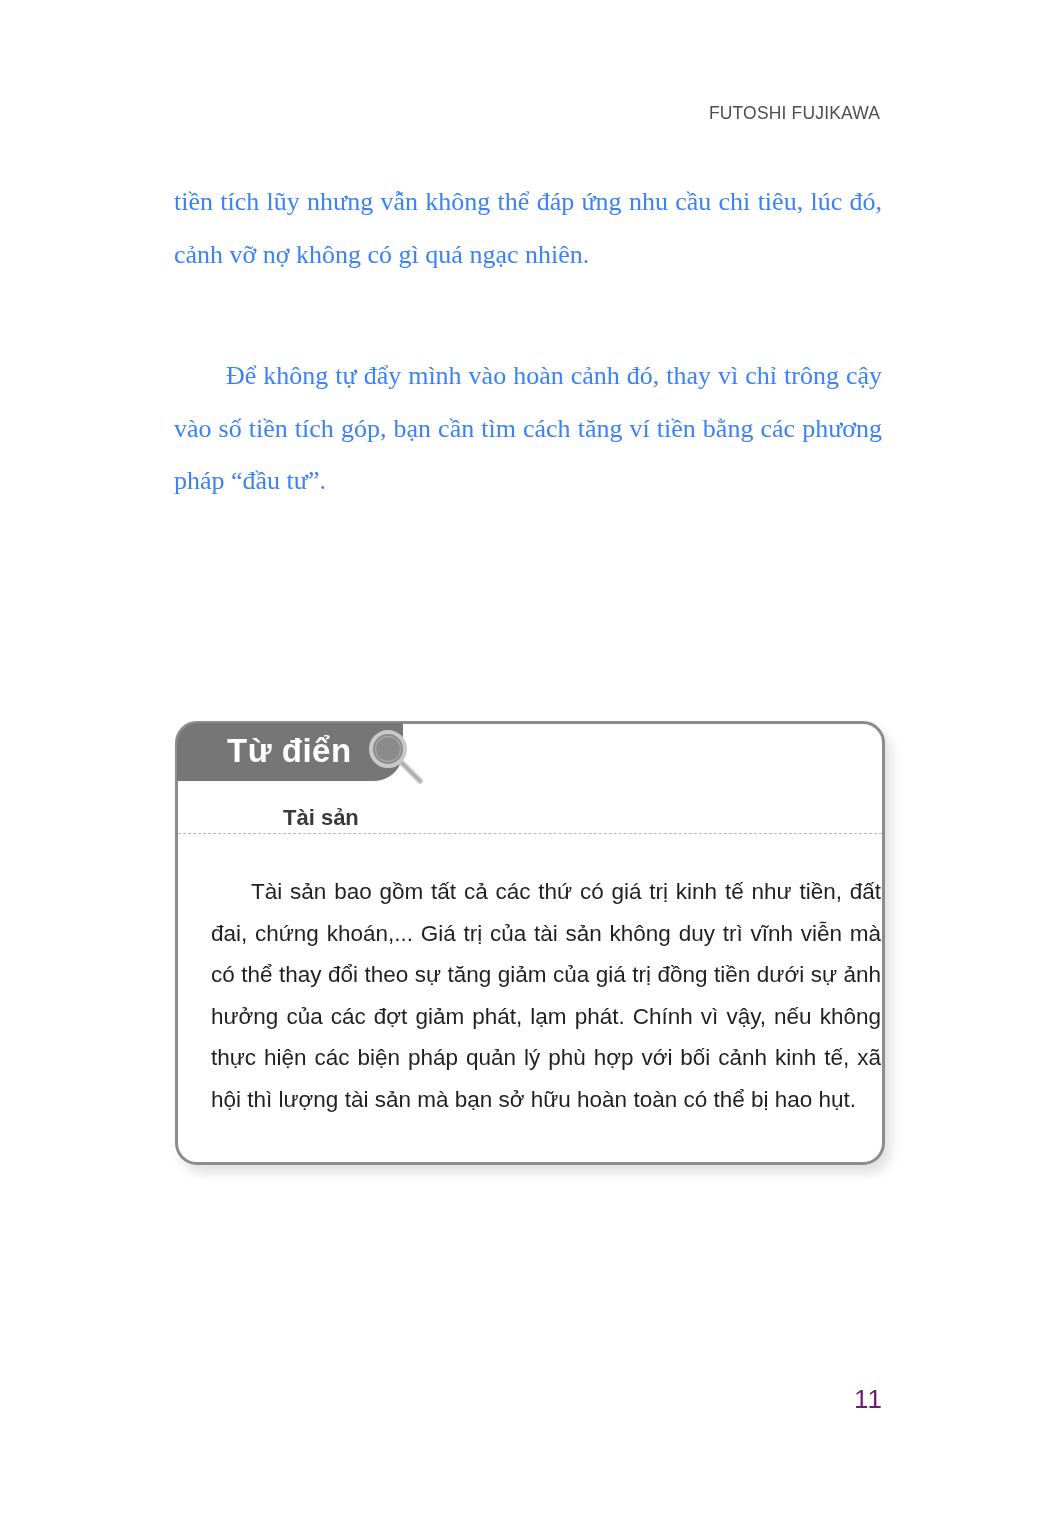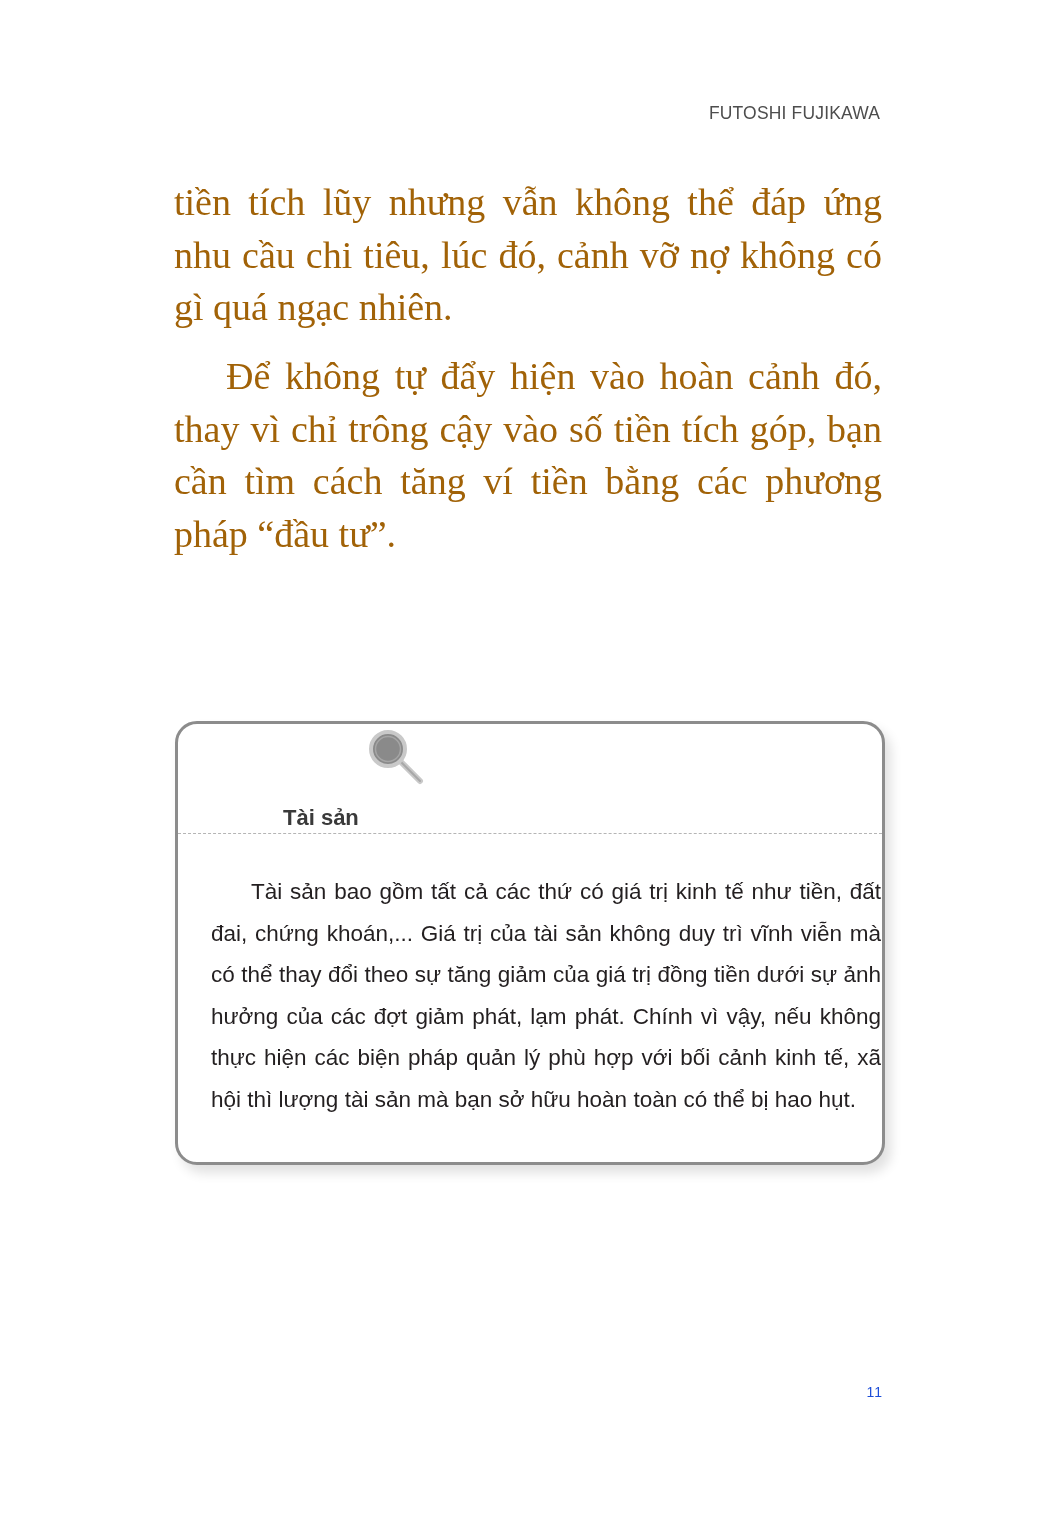--- a/index.html
+++ b/index.html
@@ -6,22 +6,22 @@
   body { width: 1040px; height: 1528px; position: relative; overflow: hidden; color: #231f20; }
 
   .running-header {
     position: absolute; top: 102px; right: 160px;
     font-family: "Liberation Sans", sans-serif; font-size: 19px; letter-spacing: 0.2px;
     color: #4d4d4d; transform: scaleX(0.92); transform-origin: right center;
   }
 
   .body-text {
     position: absolute; left: 174px; width: 708px;
-    font-family: "Liberation Serif", serif; font-size: 38px; line-height: 52.5px;
-    text-align: justify; text-align-last: left; color: #a16207;
+    font-family: "Liberation Serif", serif; font-size: 26px; line-height: 52.5px;
+    text-align: justify; text-align-last: left; color: #3b82f6;
   }
   .body-text p { margin: 0; }
   .p1 { top: 176px; }
   .p2 { top: 350px; }
   .p2 p { text-indent: 52px; }
 
   .dict-box {
     position: absolute; left: 175px; top: 721px; width: 704px; height: 438px;
     border: 3px solid #8c8c8c; border-radius: 22px; background: #ffffff;
     box-shadow: 6px 8px 12px rgba(0,0,0,0.12);
@@ -47,37 +47,40 @@
   }
   .definition {
     position: absolute; left: 17px; top: 131px; width: 670px;
     font-family: "Liberation Sans", sans-serif; font-size: 22.5px; line-height: 41.6px;
     color: #231f20; text-align: justify; text-align-last: left; margin: 16px;
     text-indent: 40px;
   }
 
   .page-number {
     position: absolute; top: 1384px; right: 157px;
-    font-family: "Liberation Sans", sans-serif; font-size: 14px; color: #1d4ed8; letter-spacing: 1px;
+    font-family: "Liberation Sans", sans-serif; font-size: 26px; color: #701a75; letter-spacing: 1px;
   }
 </style>
 </head>
 <body>
 
 <div class="running-header">FUTOSHI FUJIKAWA</div>
 
 <div class="body-text p1">
   <p>tiền tích lũy nhưng vẫn không thể đáp ứng nhu cầu chi tiêu, lúc đó, cảnh vỡ nợ không có gì quá ngạc nhiên.</p>
 </div>
 
 <div class="body-text p2">
-  <p>Để không tự đẩy hiện vào hoàn cảnh đó, thay vì chỉ trông cậy vào số tiền tích góp, bạn cần tìm cách tăng ví tiền bằng các phương pháp “đầu tư”.</p>
+  <p>Để không tự đẩy mình vào hoàn cảnh đó, thay vì chỉ trông cậy vào số tiền tích góp, bạn cần tìm cách tăng ví tiền bằng các phương pháp “đầu tư”.</p>
 </div>
 
 <div class="dict-box">
+  <div class="dict-tab">
+    <span class="dict-title">Từ điển</span>
+  </div>
   <svg class="magnifier" viewBox="0 0 60 60">
     <line x1="34" y1="34" x2="54" y2="54" stroke="#c9c9c9" stroke-width="6" stroke-linecap="round"></line>
     <line x1="34" y1="34" x2="54" y2="54" stroke="#a8a8a8" stroke-width="2" stroke-linecap="round"></line>
     <circle cx="22" cy="22" r="17" fill="#8a8a8a" stroke="#c9c9c9" stroke-width="4"></circle>
     <circle cx="22" cy="22" r="12.5" fill="none" stroke="#a5a5a5" stroke-width="1.5"></circle>
   </svg>
   <div class="term">Tài sản</div>
   <div class="term-divider"></div>
   <p class="definition">Tài sản bao gồm tất cả các thứ có giá trị kinh tế như tiền, đất đai, chứng khoán,... Giá trị của tài sản không duy trì vĩnh viễn mà có thể thay đổi theo sự tăng giảm của giá trị đồng tiền dưới sự ảnh hưởng của các đợt giảm phát, lạm phát. Chính vì vậy, nếu không thực hiện các biện pháp quản lý phù hợp với bối cảnh kinh tế, xã hội thì lượng tài sản mà bạn sở hữu hoàn toàn có thể bị hao hụt.</p>
 </div>

